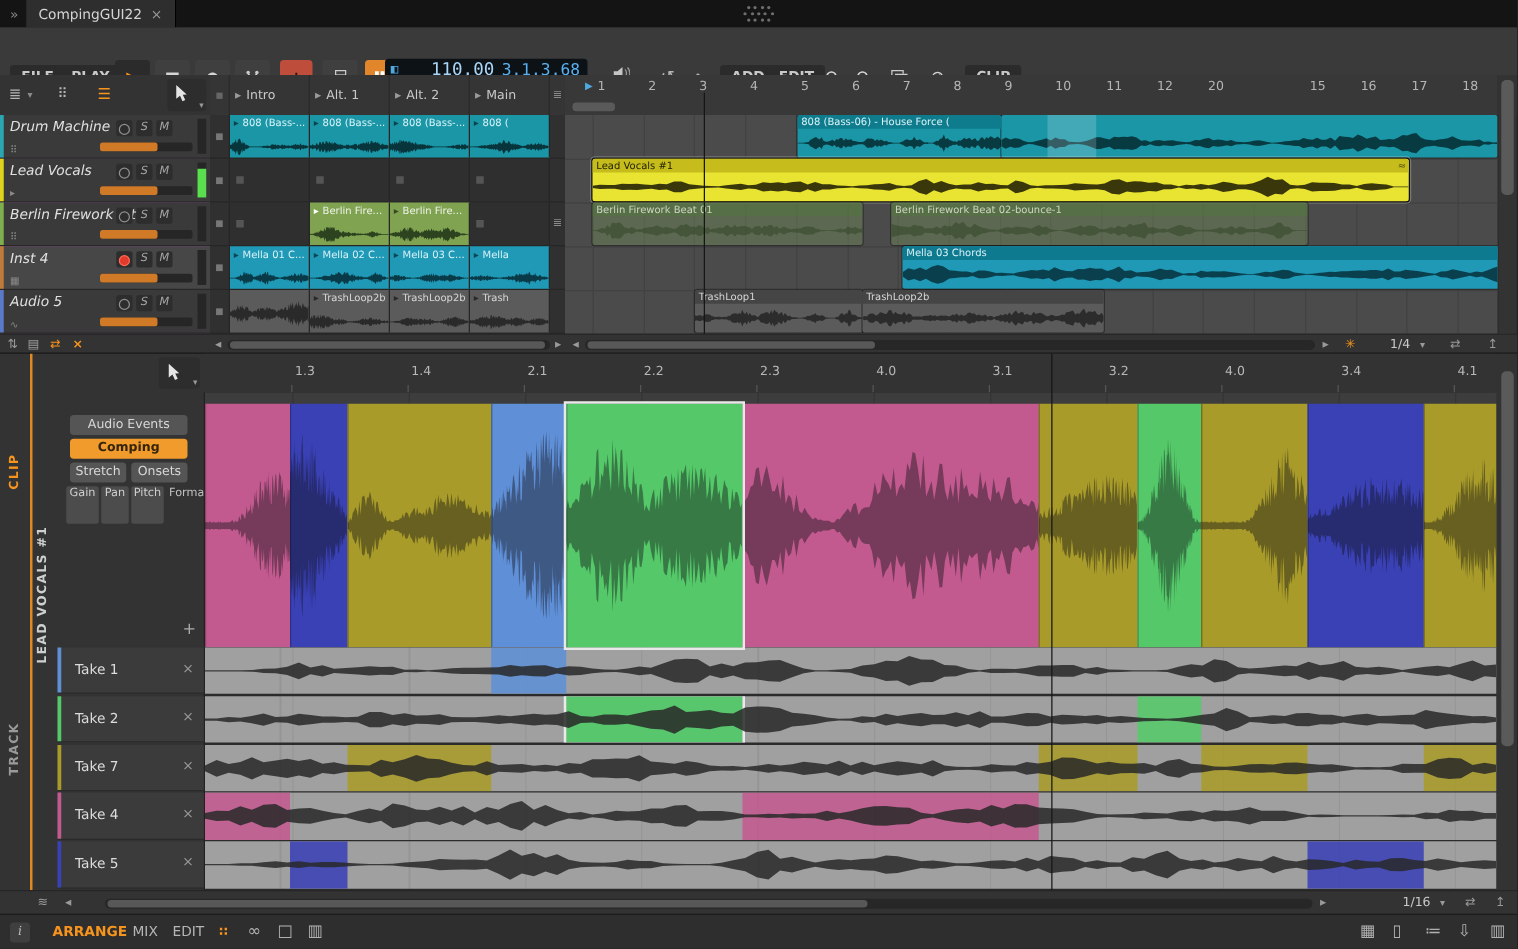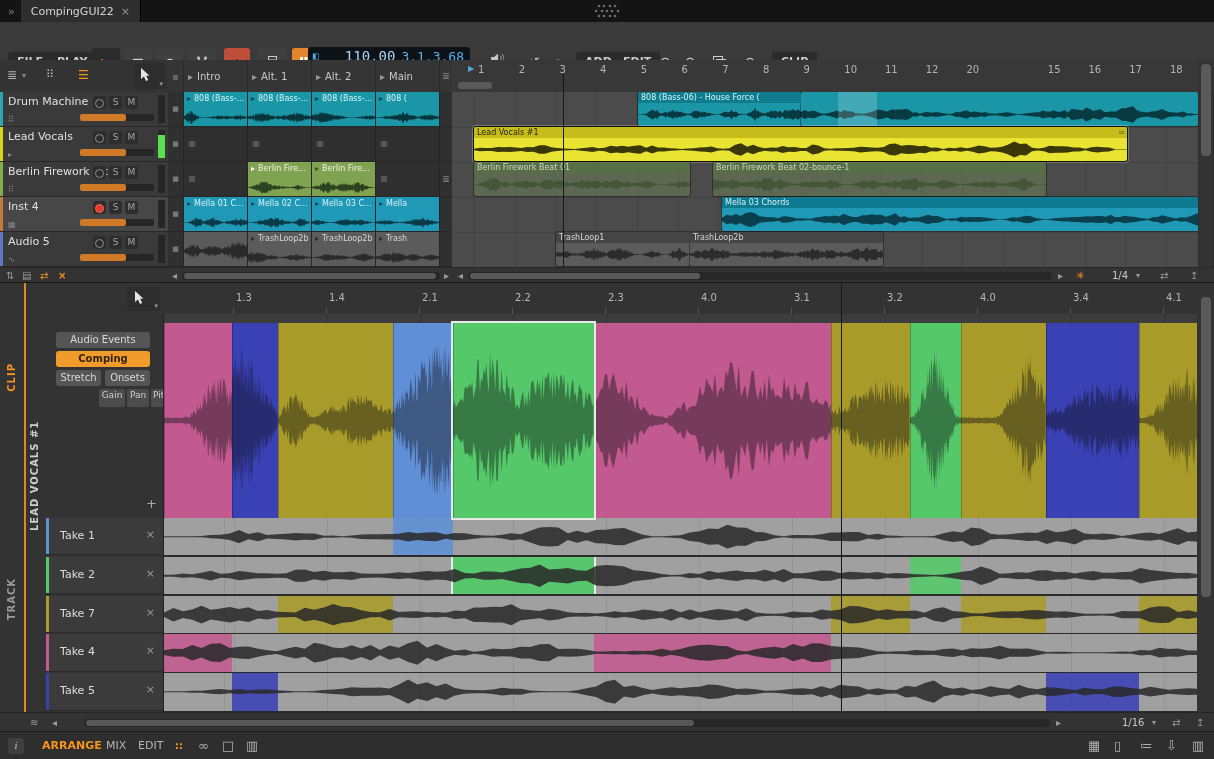--- a/index.html
+++ b/index.html
@@ -28,21 +28,21 @@
   .t-pos{font-size:13px;color:#58b0f0;line-height:15px;}
   .t-time{font-size:12px;color:#4fa8e0;line-height:13px;}
   .cpy{position:relative;width:13px;height:13px;}
   .cpy i{position:absolute;width:8px;height:8px;border:1.2px solid #ccc;display:block;}
   .cpy i:first-child{left:0;top:0;} .cpy i:last-child{right:0;bottom:0;background:#3f3f3f;}
   
   .tp-head{position:absolute;left:0;top:60px;width:168px;height:32px;background:#333;border-bottom:1px solid #262626;}
   .lch-head{position:absolute;left:168px;top:60px;width:284px;height:32px;background:#353535;border-bottom:1px solid #262626;display:flex;}
   .arr-head{position:absolute;left:452px;top:60px;width:746px;height:32px;background:#383838;border-bottom:1px solid #262626;overflow:hidden;}
   .corner{position:absolute;left:1198px;top:60px;width:16px;height:32px;background:#333;}
-  #track-list{position:absolute;left:0;top:92px;width:168px;height:175px;background:#d946ef;}
+  #track-list{position:absolute;left:0;top:92px;width:168px;height:175px;background:#d946ef;font-style:italic;}
   #launcher-grid{position:absolute;left:168px;top:92px;width:284px;height:175px;background:#303030;}
   #arr-body{position:absolute;left:452px;top:92px;width:746px;height:175px;background:#4b4b4b;overflow:hidden;}
   .vscroll{position:absolute;width:14px;background:#333;}
   .vthumb{position:absolute;left:2px;width:10px;background:#5a5a5a;border-radius:4px;}
   .arrfoot{position:absolute;left:0;top:267px;width:1214px;height:15px;background:#333;border-top:1px solid #282828;border-bottom:1px solid #1d1d1d;font-size:10px;}
   .fico{position:absolute;top:0;height:15px;line-height:15px;color:#9a9a9a;}
   .fico.orange{color:#f7941d;}
   .hsb{position:absolute;top:4px;height:8px;background:#272727;border-radius:4px;}
   .hsb .th{position:absolute;top:1px;height:6px;background:#585858;border-radius:3px;}
   .trk{height:34px;position:relative;background:#3a3a3a;border-bottom:1px solid #282828;}
@@ -89,21 +89,21 @@
   #take-labels{position:absolute;left:46px;top:235px;width:117px;height:194px;}
   .tlabel{position:absolute;left:0;width:117px;background:#3b3b3b;border-bottom:1px solid #2a2a2a;box-sizing:border-box;}
   .tlabel .nm{position:absolute;left:14px;top:11px;font-size:11px;color:#dcdcdc;}
   .tlabel .cl{position:absolute;right:8px;top:10px;font-size:11px;color:#999;}
   .tlabel .strip{position:absolute;left:0;top:0;bottom:0;width:3px;}
   .vtext{writing-mode:vertical-rl;transform:rotate(180deg);letter-spacing:1px;}
   .pbtn{position:absolute;left:56px;width:94px;height:16px;background:#555;border-radius:3px;color:#d8d8d8;
         font-size:10px;text-align:center;line-height:16px;}
   .pbtn.on{background:#f29b2d;color:#33240a;font-weight:bold;}
   .pbtn.half{width:45px;}
-  .mini{position:absolute;height:18px;background:#4c4c4c;border-radius:2px;color:#cfcfcf;font-size:9px;line-height:13px;text-align:center;margin-left:46px;}
+  .mini{position:absolute;height:30px;background:#4c4c4c;border-radius:2px;color:#cfcfcf;font-size:9px;line-height:13px;text-align:center;}
   .edfoot{position:absolute;left:0;top:429px;width:1214px;height:20px;background:#333;border-top:1px solid #262626;font-size:10px;}
   
   .footer{position:absolute;left:0;top:731px;width:1214px;height:28px;background:#2e2e2e;border-top:1px solid #1c1c1c;font-size:11px;}
   .f-item{position:absolute;top:7px;color:#b5b5b5;}
   .f-item.orange{color:#f7941d;font-weight:bold;}
   .f-ic{position:absolute;top:6px;font-size:13px;color:#b0b0b0;}
   .infobtn{position:absolute;left:8px;top:6px;width:16px;height:16px;background:#3f3f3f;border-radius:3px;color:#bbb;
            font-size:10px;font-style:italic;text-align:center;line-height:16px;font-family:"DejaVu Serif",serif;}
 </style>
 </head>

